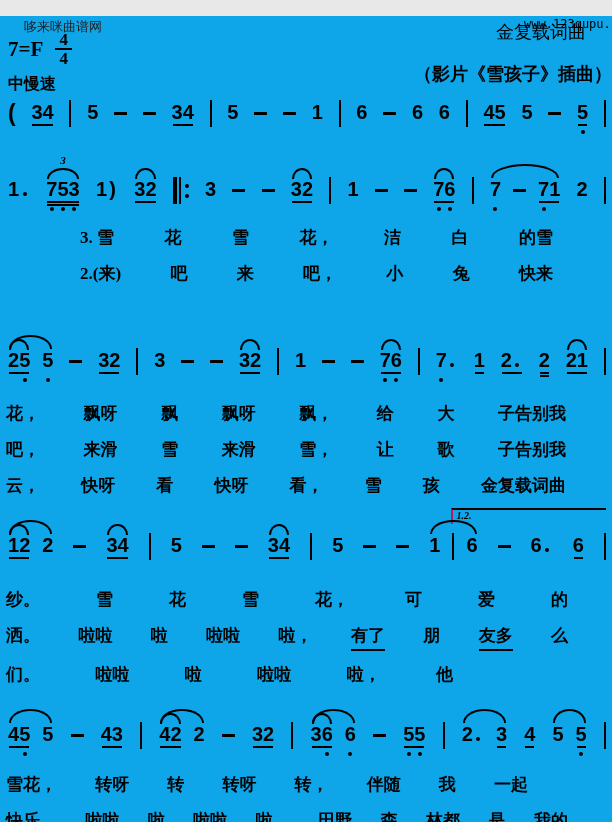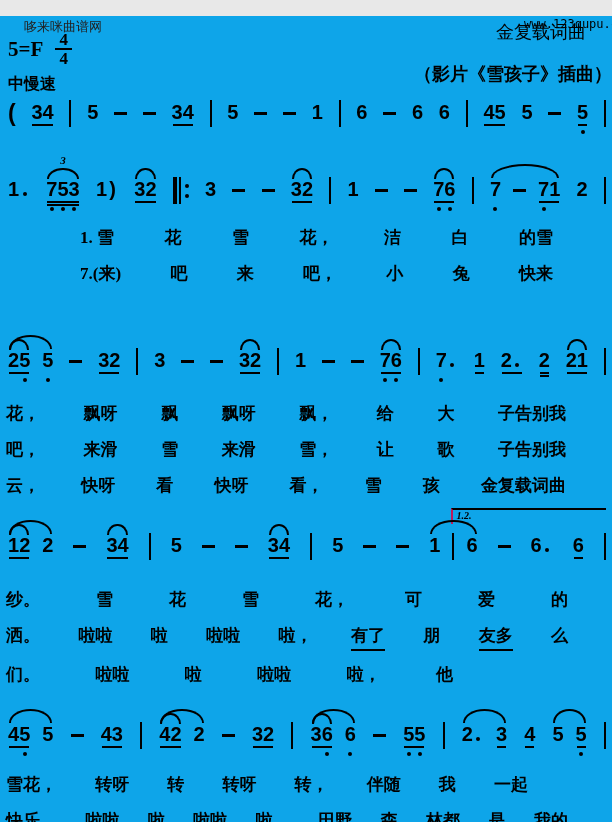--- a/index.html
+++ b/index.html
@@ -50,21 +50,21 @@
   .lu{border-bottom:2px solid #000;padding-bottom:1px;}
 </style>
 </head>
 <body>
 
 <div class="sheet">
   <div class="wm-left">哆来咪曲谱网</div>
   <div class="wm-right">www.123qupu.c</div>
 
   <div class="keysig">
-    <span>5=F</span>
+    <span>7=F</span>
     <span class="frac">
       <span>4</span>
       <span class="fbar"></span>
       <span>4</span>
     </span>
   </div>
 
   <div class="composer">金复载词曲</div>
   <div class="subtitle">（影片《雪孩子》插曲）</div>
   <div class="tempo">中慢速</div>
@@ -647,30 +647,30 @@
             <div class="ldot"></div>
           </div>
           <div class="ul"></div>
         </div>
       </div>
       <div class="bar"></div>
     </div>
 
   <div id="lb0" class="lblock" style="top:210px;left:80px;width:473px">
       <div class="lrow">
-        <div class="lcell">1. 雪</div>
+        <div class="lcell">3. 雪</div>
         <div class="lcell">花</div>
         <div class="lcell">雪</div>
         <div class="lcell">花，</div>
         <div class="lcell">洁</div>
         <div class="lcell">白</div>
         <div class="lcell">的雪</div>
       </div>
       <div class="lrow">
-        <div class="lcell">7.(来)</div>
+        <div class="lcell">2.(来)</div>
         <div class="lcell">吧</div>
         <div class="lcell">来</div>
         <div class="lcell">吧，</div>
         <div class="lcell">小</div>
         <div class="lcell">兔</div>
         <div class="lcell">快来</div>
       </div>
     </div>
   <div id="lb1" class="lblock" style="top:386px;left:6px;width:560px">
       <div class="lrow">

